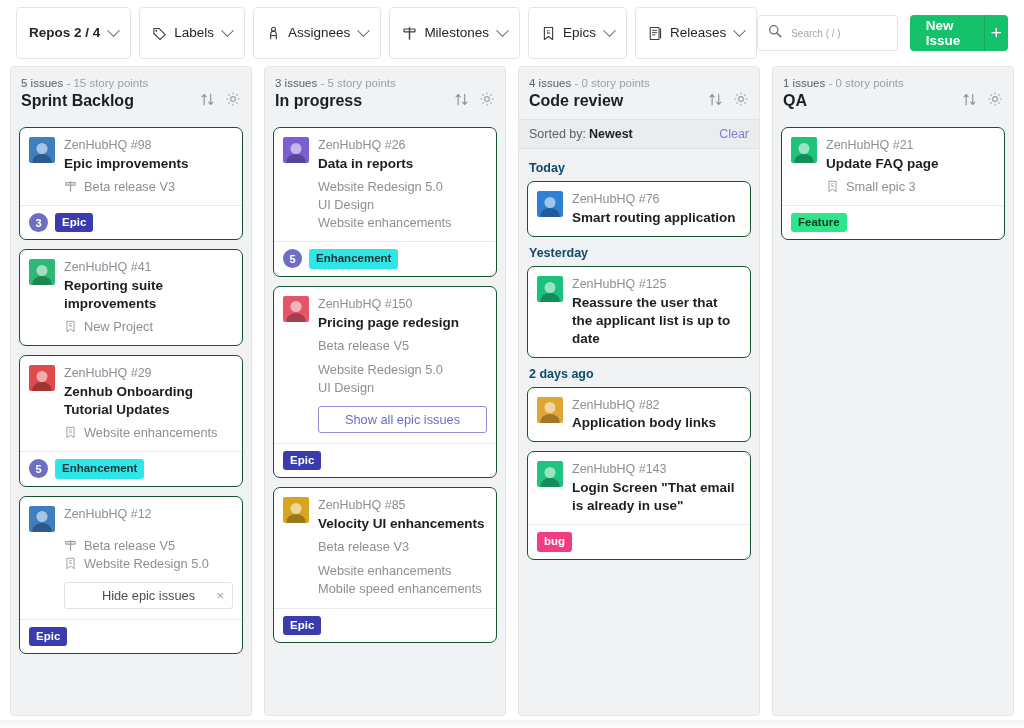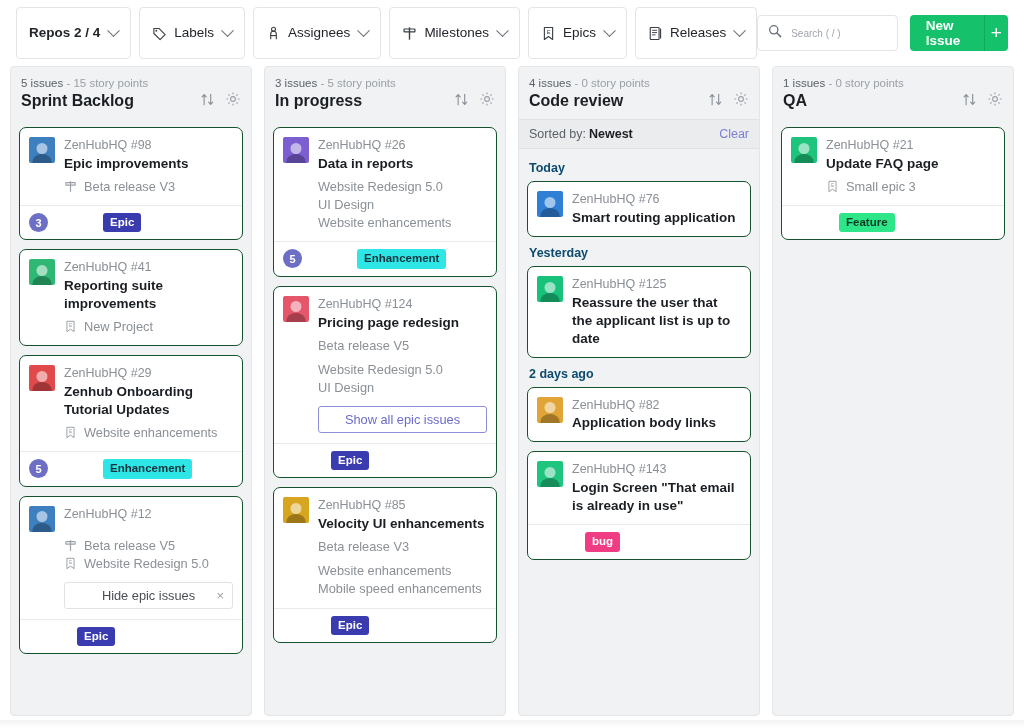--- a/index.html
+++ b/index.html
@@ -227,21 +227,20 @@
     background: #6c6fc4; color: #fff;
     font-size: 11px; font-weight: bold;
     display: flex; align-items: center; justify-content: center;
     flex: 0 0 19px;
   }
   .label {
     border-radius: 3px;
     padding: 2px 7px 3px 7px;
     font-size: 11.5px; font-weight: bold;
     line-height: 1.25;
-    margin-left: 48px;
   }
 
   .shadow-edge {
     position: absolute; left: 0; right: 0; bottom: 0; height: 8px;
     background: linear-gradient(to bottom, rgba(0,0,0,0.05), rgba(0,0,0,0));
     pointer-events: none;
   }
 </style>
 </head>
 <body>
@@ -523,21 +522,21 @@
             </div>
           </div>
           <div class="card">
             <div class="card-main">
               <div class="card-top">
                 <div class="avatar" style="background:#e5566b">
             <div class="face"></div>
             <div class="body"></div>
           </div>
                 <div class="card-headtext">
-                  <div class="repo-line">ZenHubHQ #124</div>
+                  <div class="repo-line">ZenHubHQ #150</div>
                   <div class="card-title">Pricing page redesign</div>
                 </div>
               </div>
               <div class="sublist">
                 <div class="subline">
                   <span>Beta release V5</span>
                 </div>
                 <div class="subline subgap">
                   <span>Website Redesign 5.0</span>
                 </div>

